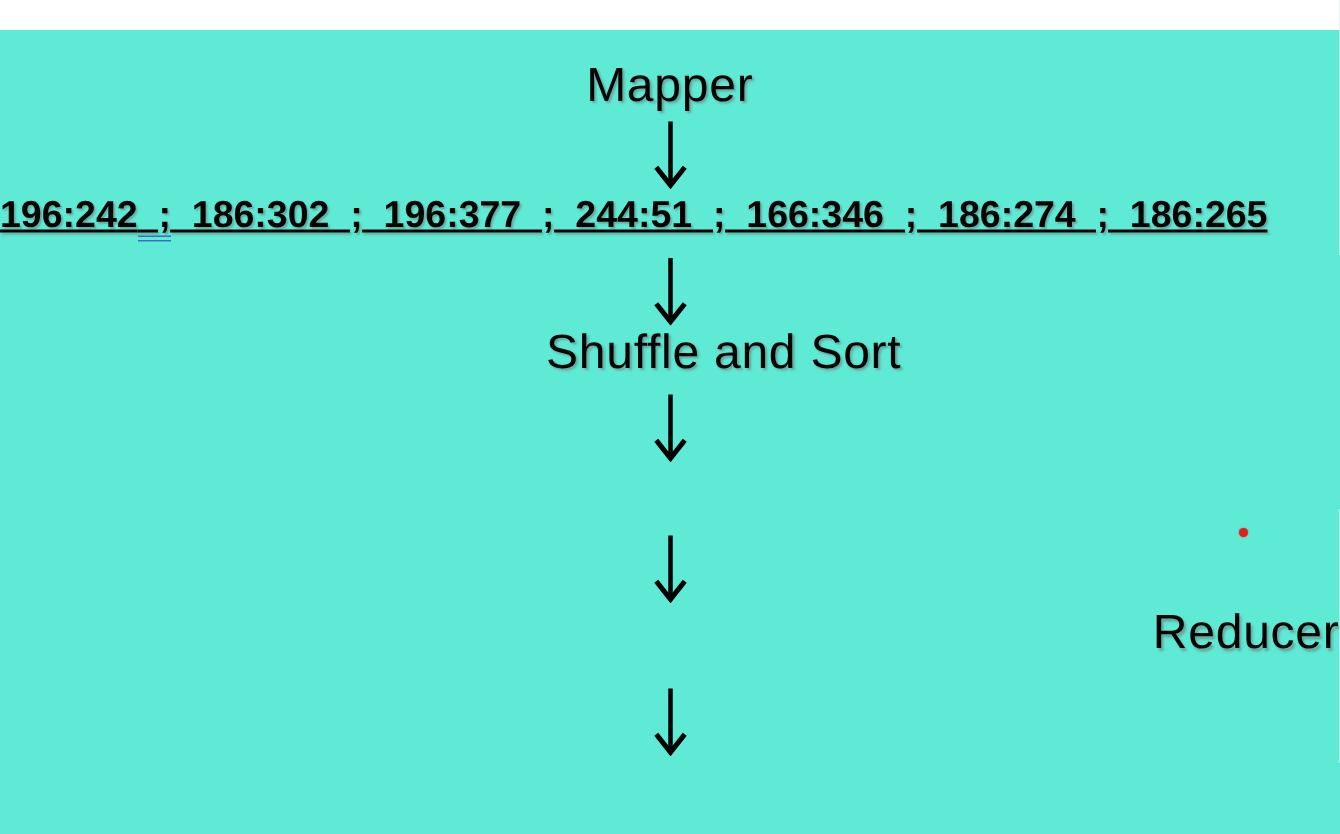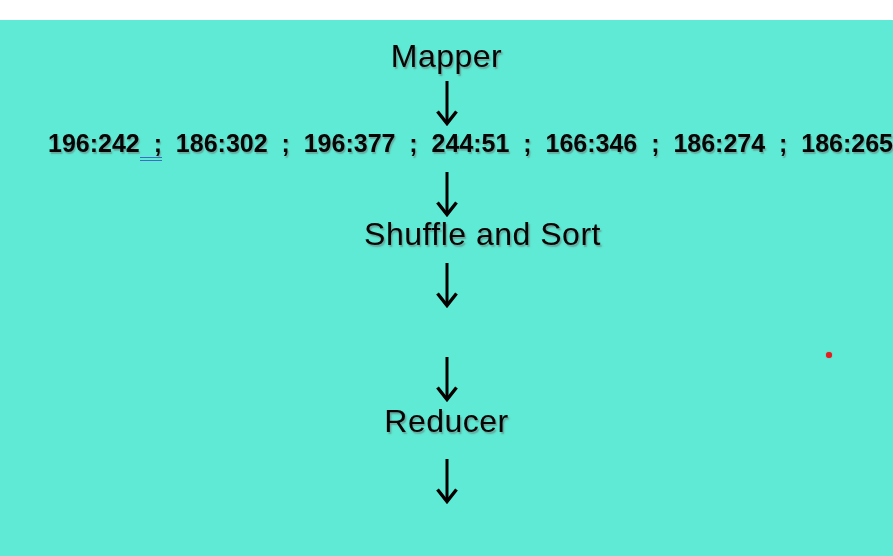--- a/index.html
+++ b/index.html
@@ -27,27 +27,28 @@
     line-height: 1.2;
     letter-spacing: 0.5px;
     color: #050505;
     text-shadow: 1.4px 1.7px 1.5px rgba(110,110,110,0.55);
     white-space: pre;
   }
   .data-row {
     position: absolute;
     left: 0;
     width: 893px;
-    text-align: right;
+    text-align: left;
     font-size: 25px;
     font-weight: 700;
     line-height: 1.3;
     color: #050505;
     text-shadow: 1.2px 1.5px 1.2px rgba(110,110,110,0.5);
     white-space: pre;
+    text-decoration: underline;
   }
   .gram-flag {
     border-bottom: 4px double #3d6cc4;
   }
   .arrow {
     position: absolute;
     width: 30px;
     height: 46px;
   }
   .arrow svg { display: block; }
@@ -63,21 +64,21 @@
   }
   
   .arrow-1 { left: 432px; top: 60px; }
   .arrow-2 { left: 432px; top: 151px; }
   .arrow-3 { left: 432px; top: 242px; }
   .arrow-4 { left: 432px; top: 336px; }
   .arrow-5 { left: 432px; top: 438px; }
 
   .stage-mapper  { top: 17px; }
   .stage-shuffle { top: 195px; padding-left: 36px; }
-  .stage-reducer { top: 382px; }
+  .stage-reducer { top: 382px; text-align: right; }
 
   .row-mapper-output  { top: 107px; }
   .row-shuffle-output { top: 294px; }
   .row-reducer-output { top: 496px; }
 </style>
 </head>
 <body>
 
 <div class="canvas">
 

